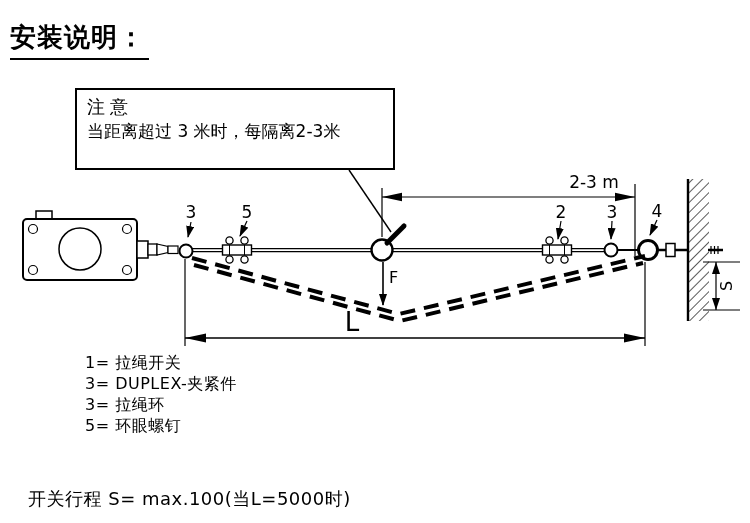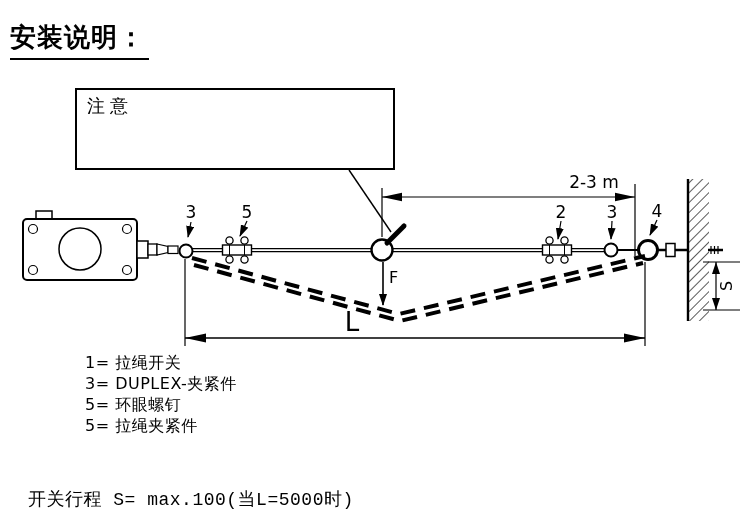--- a/index.html
+++ b/index.html
@@ -9,37 +9,38 @@
     overflow:hidden;
   }
   .title{
     position:absolute;left:10px;top:20px;font-size:26px;font-weight:bold;
     letter-spacing:1px;border-bottom:2px solid #000;padding:0 4px 3px 0;
     display:inline-block;
   }
   .note-box{
     position:absolute;left:75px;top:88px;width:296px;height:64px;
     border:2px solid #000;padding:5px 10px 9px 10px;
-    font-size:17px;line-height:1.35;font-family:Liberation Mono, monospace;
+    font-size:17px;line-height:1.35;
   }
   .note-heading{font-size:18px;letter-spacing:5px;margin-bottom:1px;}
   .drawing{position:absolute;left:0;top:0;}
   .drawing text{fill:#000;stroke:none;font-family:"DejaVu Sans","Liberation Sans",sans-serif;}
   .legend{position:absolute;left:85px;top:352px;font-size:16px;line-height:21px;letter-spacing:0.5px;}
-  .footer{position:absolute;left:28px;top:487px;font-size:18px;letter-spacing:0.5px;font-family:Liberation Mono, monospace;}
+  .footer{position:absolute;left:28px;top:487px;font-size:18px;letter-spacing:0.5px;}
 </style>
 </head>
 <body>
 
 <div class="page">
 
   <div class="title">安装说明：</div>
 
   <div class="note-box">
     <div class="note-heading">注意</div>
+    <div class="note-line">当距离超过 3 米时，每隔离2-3米</div>
   </div>
 
   <svg class="drawing" width="750" height="523" viewBox="0 0 750 523" xmlns="http://www.w3.org/2000/svg">
     <defs>
       <marker id="mArrow" viewBox="0 0 12 8" refX="11" refY="4" markerWidth="12" markerHeight="8" markerUnits="userSpaceOnUse" orient="auto">
         <path d="M0,0 L12,4 L0,8 Z" fill="#000"></path>
       </marker>
       <pattern id="hatch" width="7" height="7" patternUnits="userSpaceOnUse" patternTransform="rotate(45)">
         <line x1="0" y1="0" x2="0" y2="7" stroke="#000" stroke-width="1.3"></line>
       </pattern>
@@ -158,19 +159,19 @@
       <line x1="716" y1="262" x2="716" y2="310" stroke="#000" stroke-width="1.2"></line>
       <polygon points="716,262 712,274 720,274" fill="#000"></polygon>
       <polygon points="716,310 712,298 720,298" fill="#000"></polygon>
       <text transform="rotate(-90 732 286)" x="732" y="286" font-size="16" text-anchor="middle">S</text>
     </g>
   </svg>
 
   <div class="legend">
     <div class="legend-item">1= 拉绳开关</div>
     <div class="legend-item">3= DUPLEX-夹紧件</div>
+    <div class="legend-item">3= 拉绳环</div>
     <div class="legend-item">5= 环眼螺钉</div>
-    <div class="legend-item">5= 拉绳夹紧件</div>
   </div>
 
   <div class="footer">开关行程 S= max.100(当L=5000时)</div>
 
 </div>
 
 </body></html>

